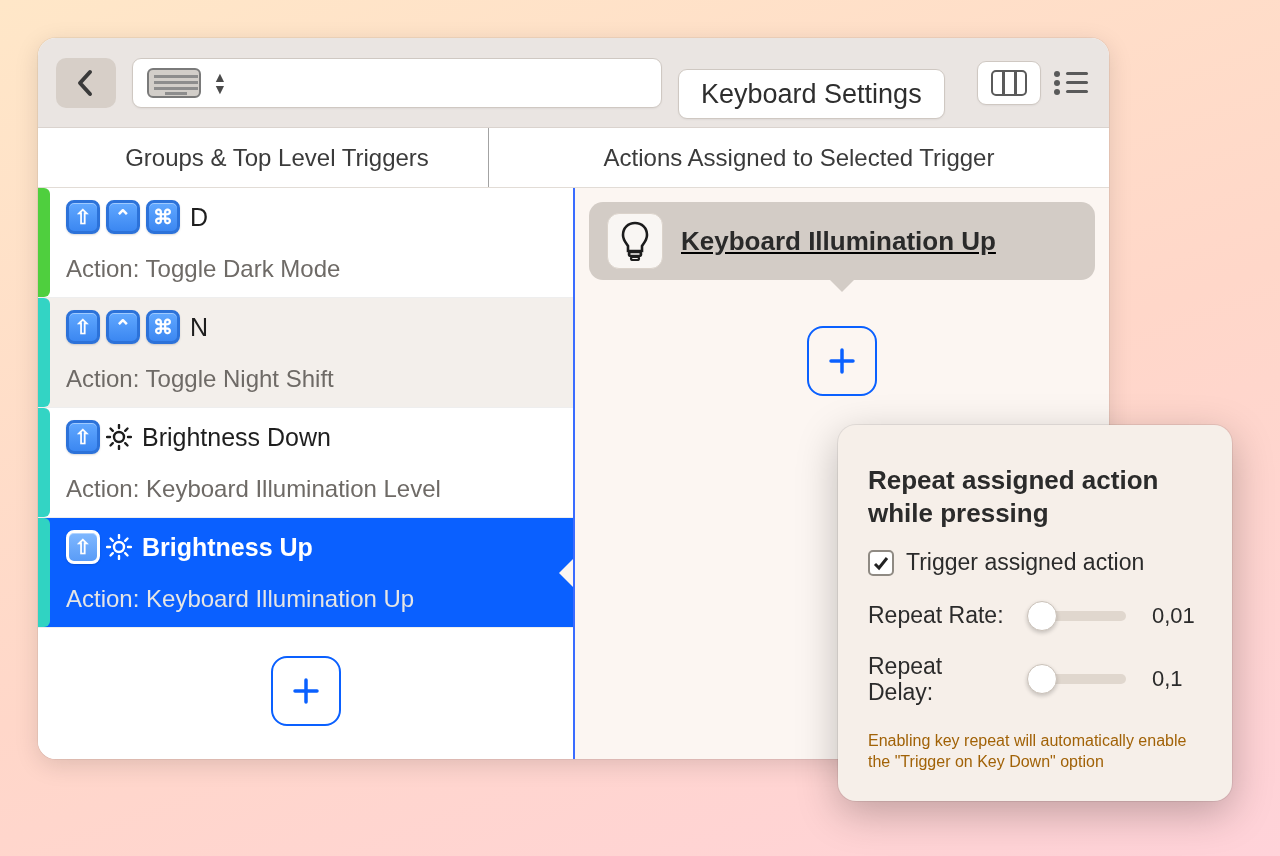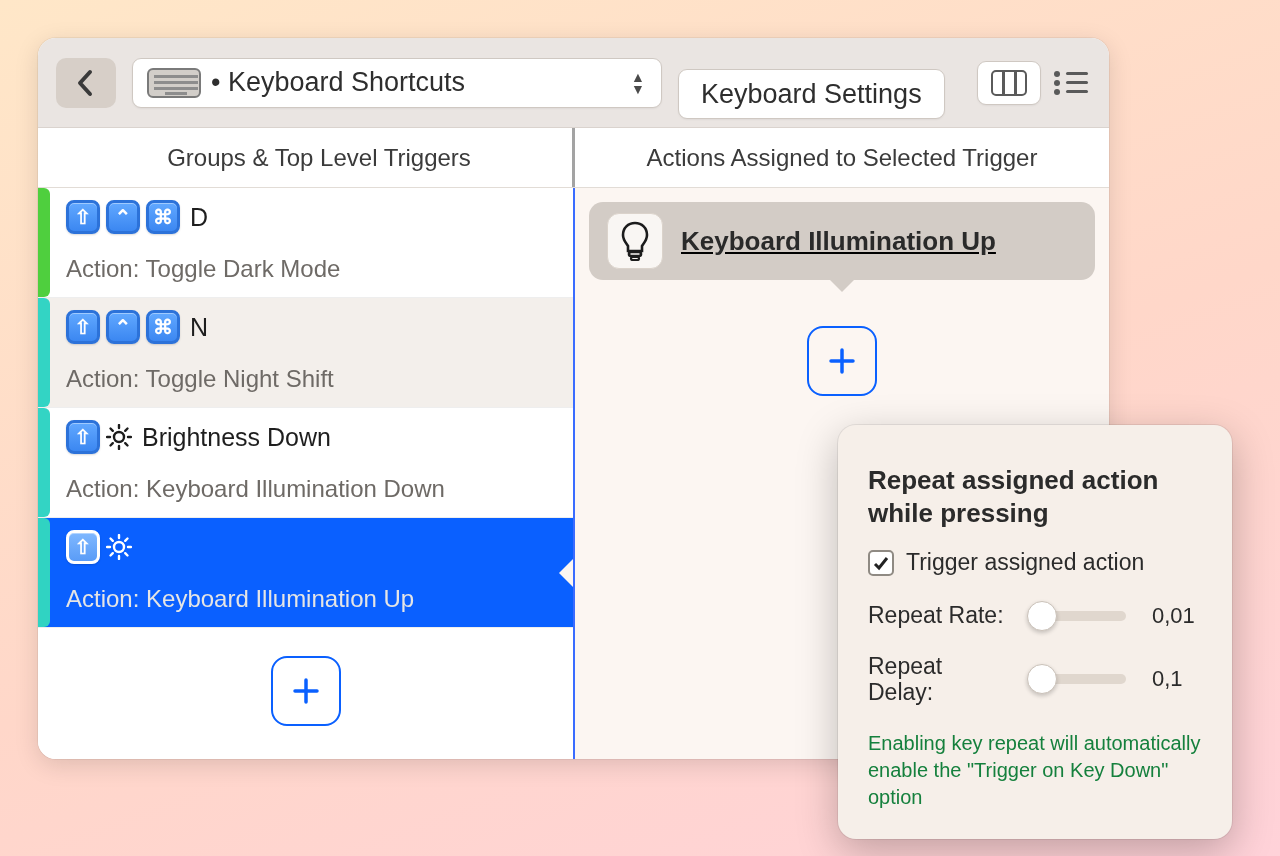--- a/index.html
+++ b/index.html
@@ -106,21 +106,21 @@
 
   
   .pane-titles {
     height: 60px;
     display: flex;
     border-bottom: 1px solid #e2dcd6;
     font-size: 24px;
     color: #3b3b3b;
   }
   .pane-titles > div { display:flex; align-items:center; justify-content:center; }
-  .pt-left  { width: 537px; border-right: 3px solid #a3a3a3; padding-left: 28px;}
+  .pt-left  { width: 451px; border-right: 1px solid #a3a3a3; padding-left: 28px;}
   .pt-right { flex: 1; }
 
   
   .panes { display:flex; height: calc(100% - 150px); }
   .pane-left {
     width: 537px;
     border-right: 2px solid #3a6cff;
     overflow: hidden;
     background: #ffffff;
   }
@@ -205,39 +205,38 @@
   .pop-label{width:142px;color:#2b2b2b;}
   .slider{
     position:relative; width:98px; height:10px; background:#e0d7ce; border-radius:6px;
   }
   .slider .thumb{
     position:absolute; top:50%; transform:translate(-50%,-50%);
     width:30px;height:30px;border-radius:50%;background:#fff;border:1px solid #cbc2b9;
     box-shadow:0 2px 4px rgba(0,0,0,0.2);
   }
   .pop-val{font-size:22px;color:#2b2b2b;margin-left:8px;}
-  .pop-note{font-size:20px;line-height:1.35;color:#15803d;margin-top:4px;}
+  .pop-note{font-size:16px;line-height:1.35;color:#a16207;margin-top:4px;}
 
   .bright-icon{display:inline-flex;}
 </style>
 </head>
 <body>
 
 <div class="window">
 
   <div class="toolbar">
     <div class="back-btn">
       <svg width="20" height="28" viewBox="0 0 20 28">
         <polyline points="14,3 4,14 14,25" fill="none" stroke="#3a3a3a" stroke-width="4" stroke-linecap="round" stroke-linejoin="round"></polyline>
       </svg>
     </div>
 
     <div class="dropdown-ctl">
       <span class="kb-ico"></span>
-      <span class="dd-text">• Keyboard Shortcuts</span>
       <span class="dd-arrows">
         <span>▲</span>
           <span>▼</span>
       </span>
     </div>
 
     <div class="settings-btn">
       <span>Keyboard Settings</span>
     </div>
 
@@ -299,41 +298,42 @@
                     <line x1="22" y1="13" x2="25" y2="13"></line>
       <line x1="4.5" y1="4.5" x2="6.8" y2="6.8"></line>
                     <line x1="19.2" y1="19.2" x2="21.5" y2="21.5"></line>
       <line x1="21.5" y1="4.5" x2="19.2" y2="6.8"></line>
                     <line x1="6.8" y1="19.2" x2="4.5" y2="21.5"></line>
     </g>
                 </svg>
               </span>
               <span class="txtkey">Brightness Down</span>
             </div>
-            <div class="line2"><span>Action: Keyboard Illumination Down</span></div>
+            <div class="line2"><span>Action: Keyboard Illumination Level</span></div>
           </div>
           <div class="trow sel">
             <span class="stripe" style="background:#33d4c4"></span>
             <div class="line1">
               <span class="modkey sel">⇧</span>
               <span class="bright-icon">
                 <svg width="26" height="26" viewBox="0 0 26 26">
     <circle cx="13" cy="13" r="5" fill="none" stroke="#ffffff" stroke-width="2.4"></circle>
     <g stroke="#ffffff" stroke-width="2.4" stroke-linecap="round">
       <line x1="13" y1="1" x2="13" y2="4"></line>
                     <line x1="13" y1="22" x2="13" y2="25"></line>
       <line x1="1" y1="13" x2="4" y2="13"></line>
                     <line x1="22" y1="13" x2="25" y2="13"></line>
       <line x1="4.5" y1="4.5" x2="6.8" y2="6.8"></line>
                     <line x1="19.2" y1="19.2" x2="21.5" y2="21.5"></line>
       <line x1="21.5" y1="4.5" x2="19.2" y2="6.8"></line>
                     <line x1="6.8" y1="19.2" x2="4.5" y2="21.5"></line>
     </g>
                 </svg>
               </span>
+              <span class="txtkey">Brightness Up</span>
             </div>
             <div class="line2"><span>Action: Keyboard Illumination Up</span></div>
           </div>
         </div>
       <div class="addbtn">
         <svg width="30" height="30">
           <line x1="15" y1="4" x2="15" y2="26"></line>
             <line x1="4" y1="15" x2="26" y2="15"></line>
         </svg>
       </div>

